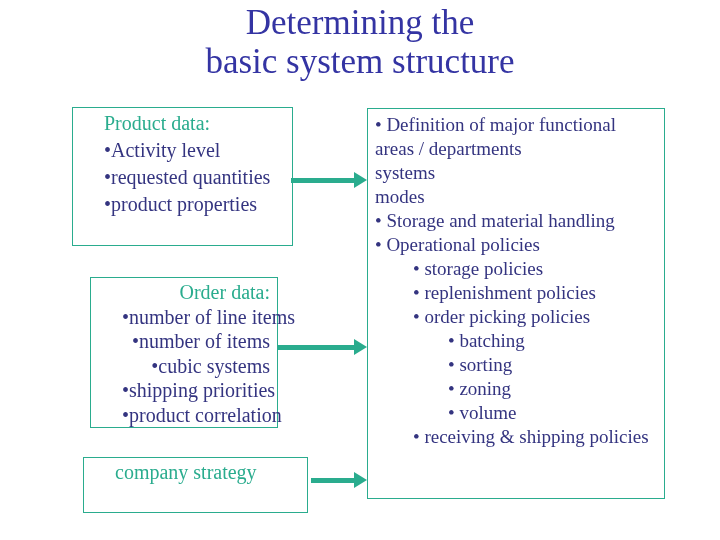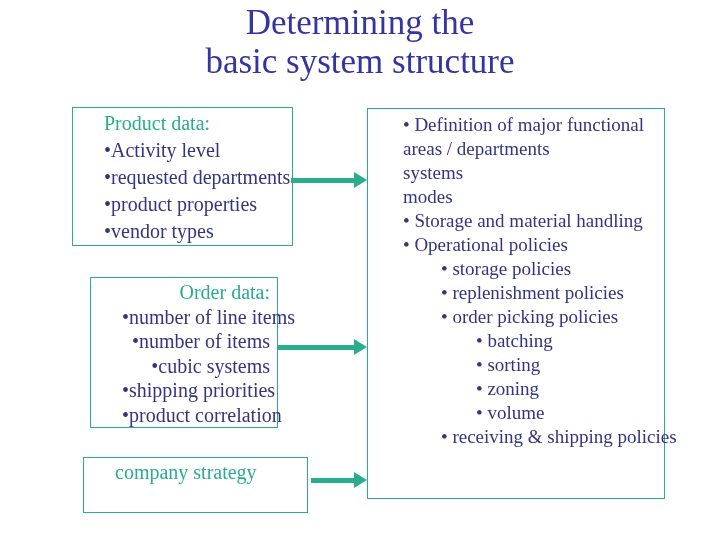--- a/index.html
+++ b/index.html
@@ -30,21 +30,21 @@
     font-size:20px;
     box-sizing:border-box;
     background:var(--bg);
   }
   .box .line{white-space:nowrap;margin-left:24px;}
   .box-heading{color:var(--teal);}
   #box-product{left:72px;top:107px;width:221px;height:139px;padding:2px 7px;line-height:27px;}
   #box-order{left:90px;top:277px;width:188px;height:151px;padding:2px 7px;line-height:24.5px;text-align:right;}
   #box-managerial{left:83px;top:457px;width:225px;height:56px;padding:2px 7px;line-height:25px;color:var(--teal);}
   #right-panel{left:367px;top:108px;width:298px;height:391px;padding:4px 5px;font-size:19px;line-height:24px;}
-  #right-panel .rline{white-space:nowrap;margin-left:28px;}
+  #right-panel .rline{white-space:nowrap;}
   .indent0{padding-left:2px;}
   .indent1{padding-left:40px;}
   .indent2{padding-left:75px;}
   .arrow{
     position:absolute;height:16px;
     display:flex;align-items:center;
   }
   .arrow-shaft{flex:1 1 auto;height:5px;background:var(--teal);}
   .arrow-head{
     flex:0 0 auto;width:0;height:0;
@@ -63,23 +63,22 @@
 
   <div class="title">
     <div>Determining the</div>
     <div>basic system structure</div>
   </div>
 
   <div class="box" id="box-product">
     <div class="box-heading line">Product data:</div>
     <div>
         <div class="line">•Activity level</div>
-        <div class="line">•requested departments</div>
+        <div class="line">•requested quantities</div>
         <div class="line">•product properties</div>
-        <div class="line">•vendor types</div>
       </div>
   </div>
 
   <div class="box" id="box-order">
     <div class="box-heading line">Order data:</div>
     <div>
         <div class="line">•number of line items</div>
         <div class="line">•number of items</div>
         <div class="line">•cubic systems</div>
         <div class="line">•shipping priorities</div>

